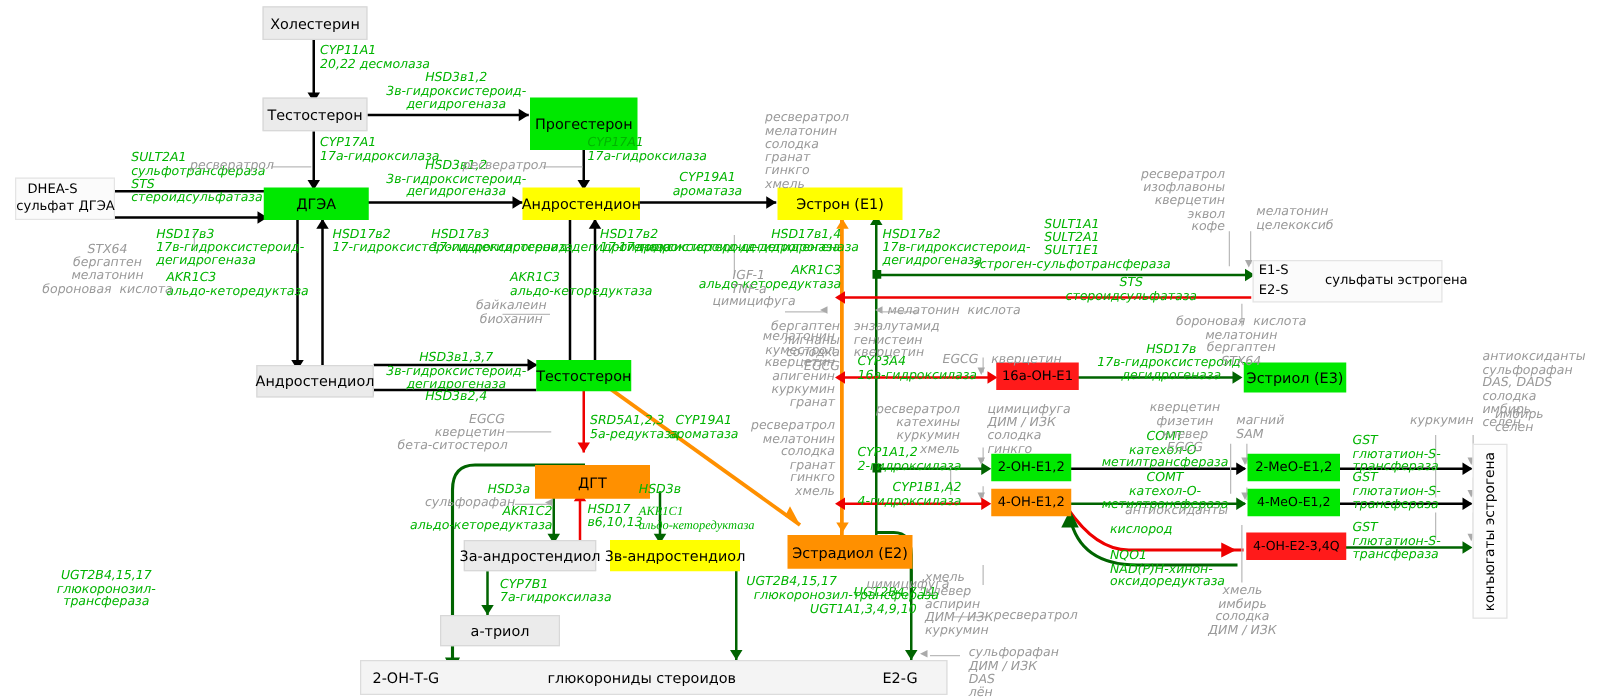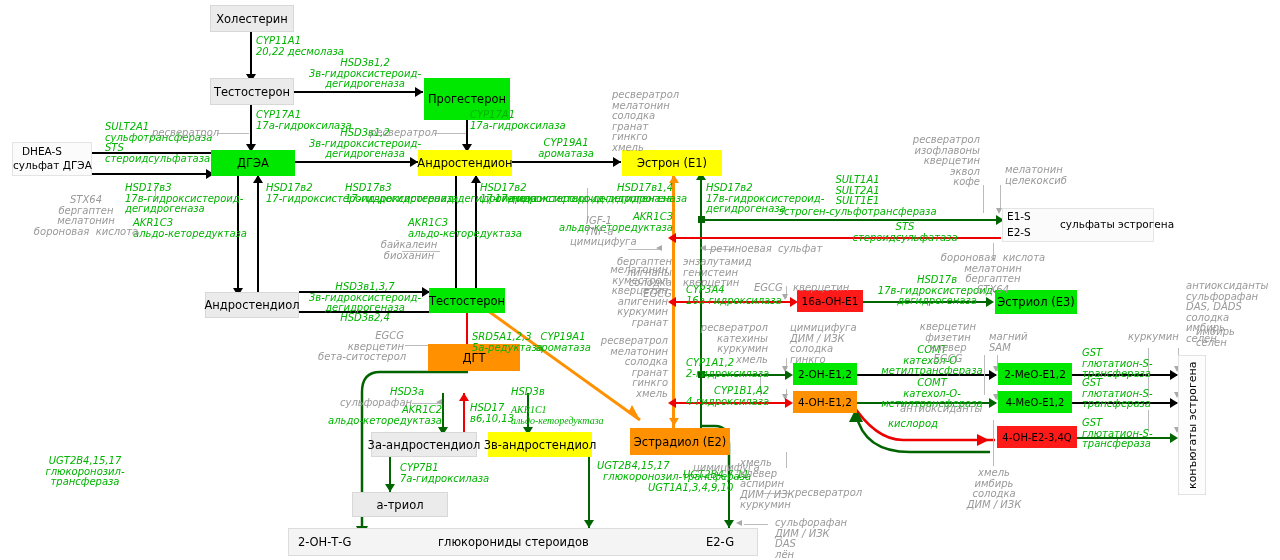--- a/index.html
+++ b/index.html
@@ -237,21 +237,21 @@
   <div class="ar ar-l-gry" style="left:736px;top:520px;"></div>
 
   <div class="node n-grey" style="left:210px;top:5px;width:84px;height:27px;">Холестерин</div>
   <div class="node n-grey" style="left:210px;top:78px;width:84px;height:27px;">Тестостерон</div>
   <div class="node n-green" style="left:424px;top:78px;width:86px;height:42px;">Прогестерон</div>
   <div class="node n-green" style="left:211px;top:150px;width:84px;height:26px;">ДГЭА</div>
   <div class="node n-yellow" style="left:418px;top:150px;width:94px;height:26px;">Андростендион</div>
   <div class="node n-yellow" style="left:622px;top:150px;width:100px;height:26px;">Эстрон (Е1)</div>
   <div class="node n-grey" style="left:205px;top:292px;width:94px;height:26px;">Андростендиол</div>
   <div class="node n-green" style="left:429px;top:288px;width:76px;height:25px;">Тестостерон</div>
-  <div class="node n-orange" style="left:428px;top:344px;width:92px;height:27px;">ДГТ</div>
+  <div class="node n-orange" style="left:428px;top:372px;width:92px;height:27px;">ДГТ</div>
   <div class="node n-grey" style="left:371px;top:432px;width:106px;height:25px;">3а-андростендиол</div>
   <div class="node n-yellow" style="left:488px;top:432px;width:104px;height:25px;">3в-андростендиол</div>
   <div class="node n-orange" style="left:630px;top:428px;width:100px;height:27px;">Эстрадиол (Е2)</div>
   <div class="node n-grey" style="left:352px;top:492px;width:96px;height:25px;">а-триол</div>
   <div class="node n-red" style="left:797px;top:290px;width:66px;height:22px;font-size:10.5px;">16а-ОН-Е1</div>
   <div class="node n-green" style="left:995px;top:290px;width:82px;height:24px;">Эстриол (Е3)</div>
   <div class="node n-green" style="left:793px;top:363px;width:64px;height:22px;font-size:10.5px;">2-ОН-Е1,2</div>
   <div class="node n-orange" style="left:793px;top:391px;width:64px;height:22px;font-size:10.5px;">4-ОН-Е1,2</div>
   <div class="node n-green" style="left:998px;top:363px;width:74px;height:22px;font-size:10.5px;">2-MeO-E1,2</div>
   <div class="node n-green" style="left:998px;top:391px;width:74px;height:22px;font-size:10px;">4-MeO-E1,2</div>
@@ -342,20 +342,23 @@
 2-гидроксилаза</div>
   <div class="lbl enz" style="left:686px;top:386px;text-align:right;">CYP1B1,A2
 4-гидроксилаза</div>
   <div class="lbl enz c" style="left:872px;top:345px;width:120px;">COMT
 катехол-О-
 метилтрансфераза</div>
   <div class="lbl enz c" style="left:872px;top:378px;width:120px;">COMT
 катехол-О-
 метилтрансфераза</div>
   <div class="lbl enz" style="left:888px;top:419px;">кислород</div>
+  <div class="lbl enz" style="left:888px;top:440px;">NQO1
+NAD(P)H-хинон-
+оксидоредуктаза</div>
   <div class="lbl enz" style="left:1082px;top:348px;">GST
 глютатион-S-
 трансфераза</div>
   <div class="lbl enz" style="left:1082px;top:378px;">GST
 глютатион-S-
 трансфераза</div>
   <div class="lbl enz" style="left:1082px;top:418px;">GST
 глютатион-S-
 трансфераза</div>
   <div class="lbl enz c" style="left:8px;top:456px;width:130px;position:absolute;left:20px;">UGT2B4,15,17
@@ -389,21 +392,21 @@
 целекоксиб</div>
   <div class="lbl inh c" style="left:925px;top:253px;width:136px;">бороновая  кислота
 мелатонин
 бергаптен
 STX64</div>
   <div class="lbl inh c" style="left:375px;top:240px;width:68px;">байкалеин
 биоханин</div>
   <div class="lbl inh c" style="left:570px;top:216px;width:58px;">IGF-1
 TNF-a
 цимицифуга</div>
-  <div class="lbl inh" style="left:710px;top:244px;">ретиноевая  сульфат</div>
+  <div class="lbl inh" style="left:710px;top:244px;">мелатонин  кислота</div>
   <div class="lbl inh r" style="left:600px;top:257px;width:72px;">бергаптен
 лигнаны
 солодка
 EGCG</div>
   <div class="lbl inh" style="left:683px;top:257px;">энзалутамид
 генистеин
 кверцетин</div>
   <div class="lbl inh r" style="left:572px;top:265px;width:96px;">мелатонин
 куместрол
 кверцетин

